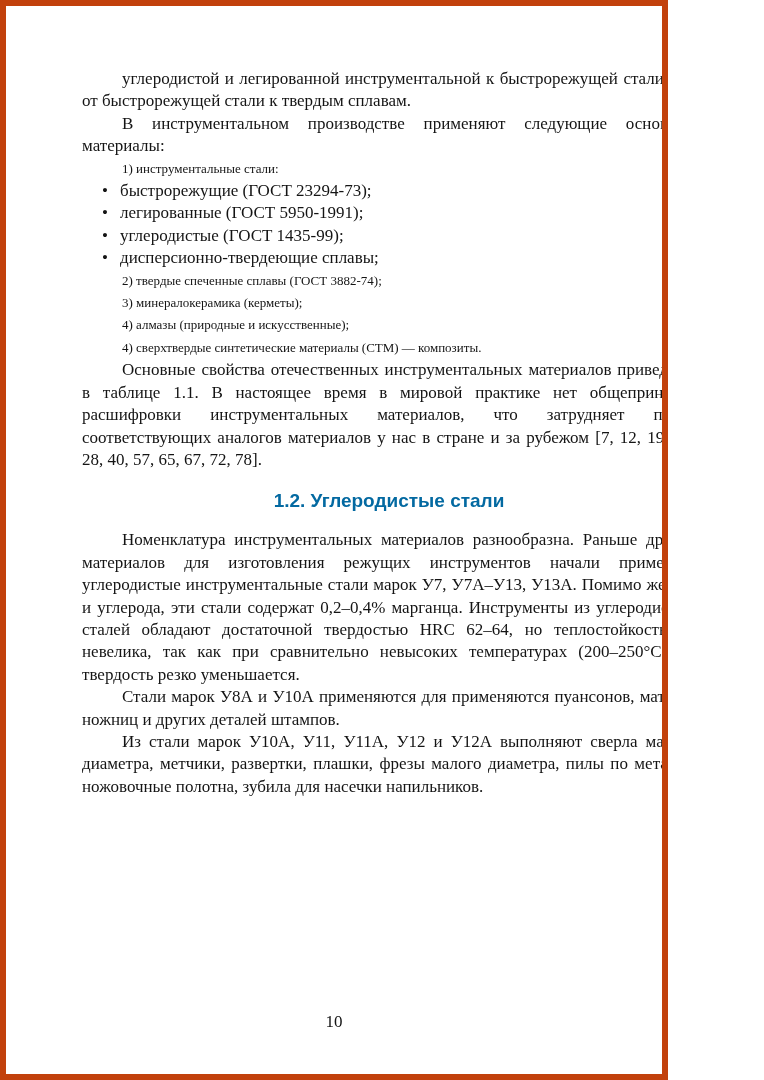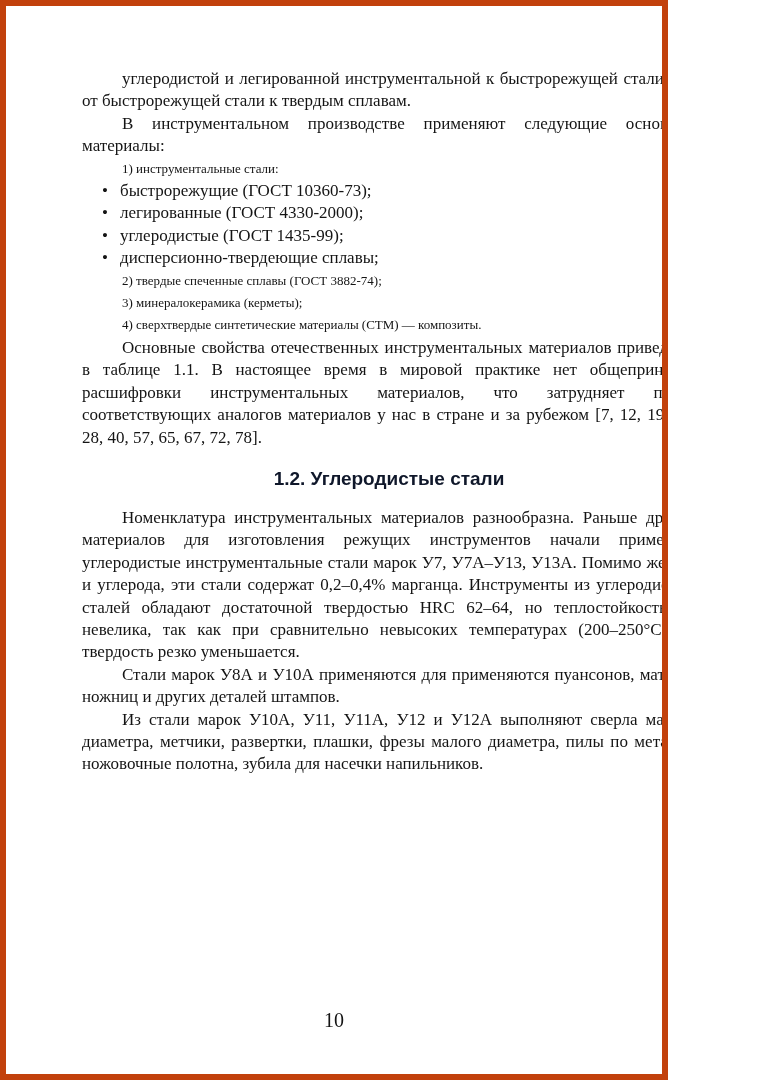--- a/index.html
+++ b/index.html
@@ -47,58 +47,59 @@
   .bullet-item .bullet {
     display: inline-block;
     width: 18px;
   }
   .heading {
     margin: 19px 0 17px 0;
     font-family: "Liberation Sans", sans-serif;
     font-size: 19px;
     font-weight: bold;
     text-align: center;
-    color: #0f172a;
+    color: #0369a1;
   }
   .page-number {
     position: absolute;
     bottom: 42px;
     left: 0;
     width: 100%;
     text-align: center;
-    font-size: 20px;
+    font-size: 17px;
     color: #141414;
   }
 </style>
 </head>
 <body>
 
 <div class="page">
   <div class="content">
 
     <p class="para">углеродистой и легированной инструментальной к быстрорежущей стали или от быстрорежущей стали к твердым сплавам.</p>
     <p class="para">В инструментальном производстве применяют следующие основные материалы:</p>
 
     <p class="num-item">1) инструментальные стали:</p>
 
     <div class="bullet-item">
-      <span class="bullet">•</span><span>быстрорежущие (ГОСТ 10360-73);</span>
+      <span class="bullet">•</span><span>быстрорежущие (ГОСТ 23294-73);</span>
     </div>
     <div class="bullet-item">
-      <span class="bullet">•</span><span>легированные (ГОСТ 4330-2000);</span>
+      <span class="bullet">•</span><span>легированные (ГОСТ 5950-1991);</span>
     </div>
     <div class="bullet-item">
       <span class="bullet">•</span><span>углеродистые (ГОСТ 1435-99);</span>
     </div>
     <div class="bullet-item">
       <span class="bullet">•</span><span>дисперсионно-твердеющие сплавы;</span>
     </div>
 
     <p class="num-item">2) твердые спеченные сплавы (ГОСТ 3882-74);</p>
     <p class="num-item">3) минералокерамика (керметы);</p>
+    <p class="num-item">4) алмазы (природные и искусственные);</p>
     <p class="num-item">4) сверхтвердые синтетические материалы (СТМ) — композиты.</p>
 
     <p class="para">Основные свойства отечественных инструментальных материалов приведены в таблице 1.1. В настоящее время в мировой практике нет общепринятой расшифровки инструментальных материалов, что затрудняет поиск соответствующих аналогов материалов у нас в стране и за рубежом [7, 12, 19, 25, 28, 40, 57, 65, 67, 72, 78].</p>
 
     <h2 class="heading">1.2. Углеродистые стали</h2>
 
     <p class="para">Номенклатура инструментальных материалов разнообразна. Раньше других материалов для изготовления режущих инструментов начали применять углеродистые инструментальные стали марок У7, У7А–У13, У13А. Помимо железа и углерода, эти стали содержат 0,2–0,4% марганца. Инструменты из углеродистых сталей обладают достаточной твердостью HRC 62–64, но теплостойкость их невелика, так как при сравнительно невысоких температурах (200–250°С) их твердость резко уменьшается.</p>
     <p class="para">Стали марок У8А и У10А применяются для применяются пуансонов, матриц, ножниц и других деталей штампов.</p>
     <p class="para">Из стали марок У10А, У11, У11А, У12 и У12А выполняют сверла малого диаметра, метчики, развертки, плашки, фрезы малого диаметра, пилы по металлу, ножовочные полотна, зубила для насечки напильников.</p>
 

